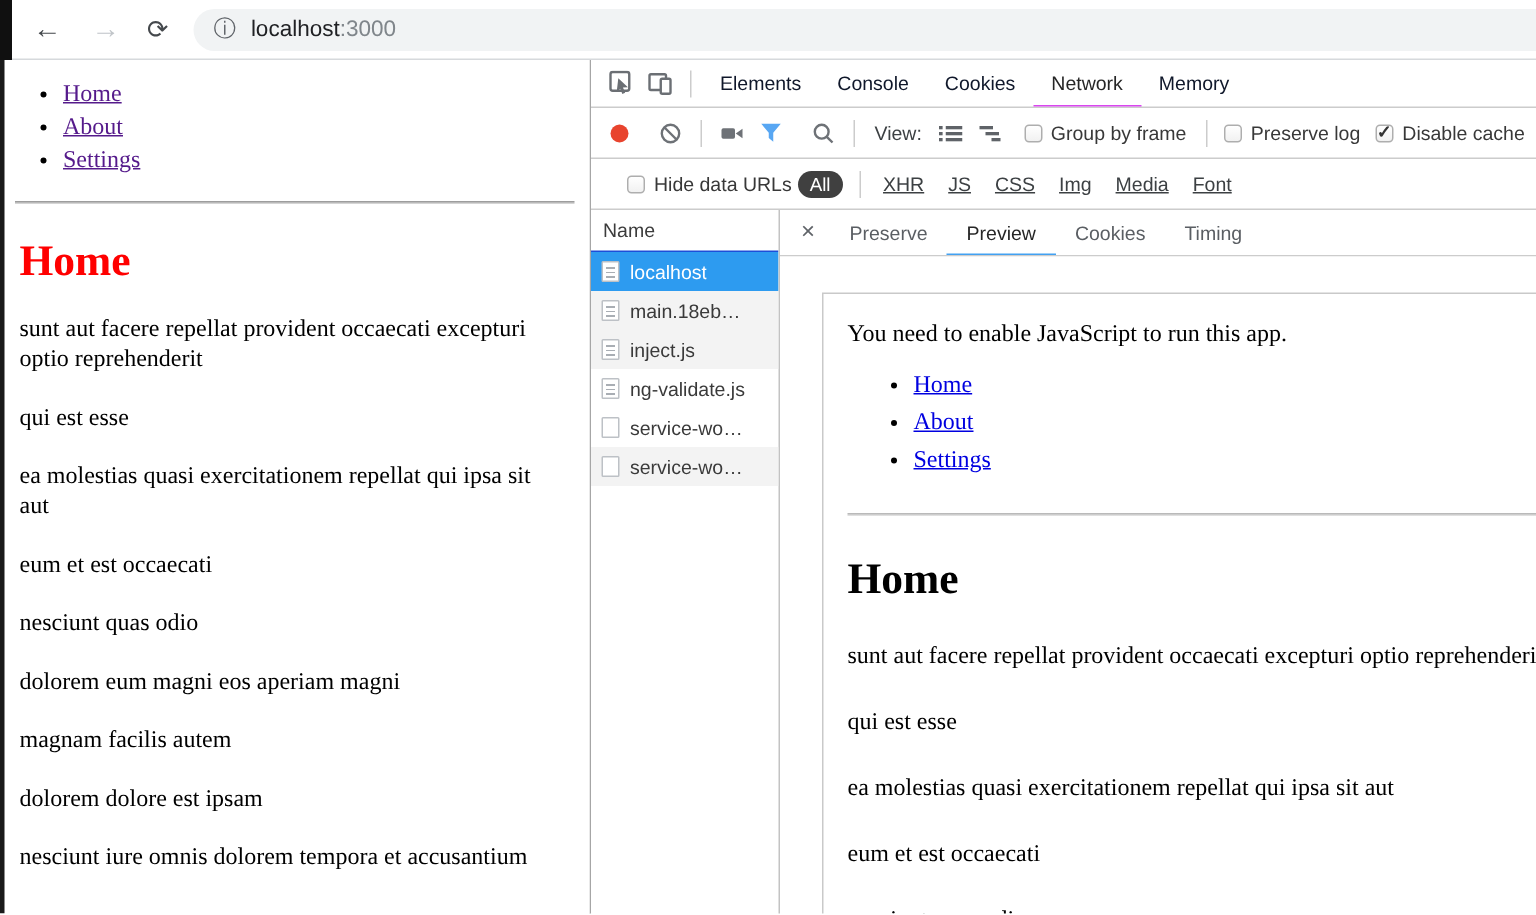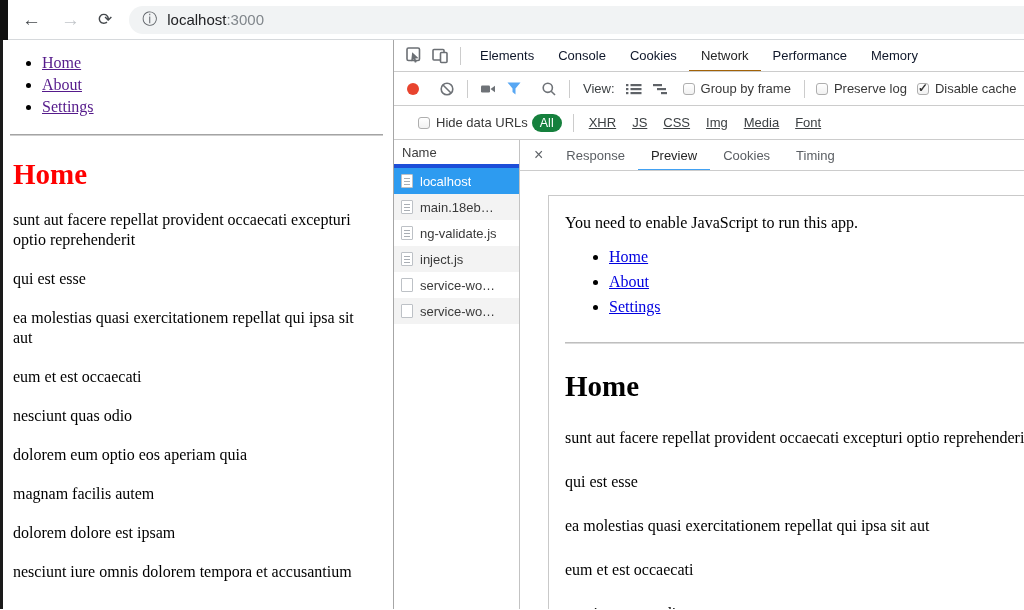--- a/index.html
+++ b/index.html
@@ -36,48 +36,48 @@
   .page-h1 { color:#f00; font-size:29px; font-weight:bold; margin:22px 0 0 13px; }
   .page p { font-size:16px; line-height:20px; margin:19px 0 0 13px; width:354px; }
 
   
   .devtools { flex:1; display:flex; flex-direction:column; border-left:1px solid #a6a6a6;
               font-size:13px; color:#383838; background:#fff; }
   .bar { display:flex; align-items:center; border-bottom:1px solid #ccc;
          white-space:nowrap; overflow:hidden; flex:none; }
   .dt-tabs { height:32px; padding-left:7px; }
   .dt-tab { height:32px; padding:0 12px; display:flex; align-items:center; color:#0f172a; }
-  .dt-tab.active { color:#262626; border-bottom:2px solid #a16207; padding-top:2px; }
+  .dt-tab.active { color:#262626; border-bottom:2px solid #d946ef; padding-top:2px; }
   .vdiv { width:1px; height:18px; background:#ccc; margin:0 7px; flex:none; }
   .icon-btn { width:26px; height:26px; display:flex; align-items:center; justify-content:center; flex:none; }
 
   .dt-toolbar { height:34px; padding-left:13px; }
   .rec-dot { width:12px; height:12px; border-radius:50%; background:#e8442e; margin-right:15px; flex:none; }
   .tool-label { margin:0 6px 0 6px; color:#3c4043; }
   .gap-r { margin-right:9px; }
 
   .checkbox { width:12px; height:12px; border:1px solid #aeaeae; border-radius:3px;
               background:linear-gradient(#fff,#f1f1f1); margin:0 6px 0 10px;
               position:relative; flex:none; }
   .checkbox.checked::after { content:"✓"; position:absolute; left:0px; top:-3px;
               font-size:12px; font-weight:bold; color:#333; }
 
   .dt-filter { height:34px; padding-left:8px; }
   .filter-input { width:222px; height:21px; border:1px solid #ccc; border-radius:2px;
                   padding:0 6px; font-size:13px; font-family:"Liberation Sans",sans-serif;
                   color:#333; outline:none; flex:none; }
   .filter-input::placeholder { color:#9aa0a6; }
-  .type-pill { background:#15803d; color:#fff; border-radius:9px; padding:2px 8px;
+  .type-pill { background:#404040; color:#fff; border-radius:9px; padding:2px 8px;
                margin:0 4px; font-size:12.5px; }
   .type-f { margin:0 8px; color:#3c4043;text-decoration:underline; }
 
   .dt-main { flex:1; display:flex; min-height:0; }
   .requests { width:126px; min-width:126px; border-right:1px solid #c3c3c3;
               display:flex; flex-direction:column; overflow:hidden; }
-  .req-head { height:28px; min-height:28px; border-bottom:4px solid #1d4ed8;
+  .req-head { height:28px; min-height:28px; border-bottom:1px solid #1d4ed8;
               display:flex; align-items:center; padding-left:8px; color:#3c3c3c; }
   .req-row { height:26px; min-height:26px; display:flex; align-items:center;
              padding-left:7px; gap:7px; color:#3a3a3a; }
   .req-row.alt { background:#f3f3f3; }
   .req-row.selected { background:#2d9bf0; color:#fff; }
   .req-name { overflow:hidden; text-overflow:clip; }
   .req-icon { width:12px; height:14px; background:#fff; border:1px solid #bdc1c6;
               border-radius:1px; position:relative; flex:none; }
   .req-icon.doc::after { content:""; position:absolute; left:2px; right:2px; top:3px; height:8px;
               background:repeating-linear-gradient(to bottom,#a9aeb4 0 1.2px,transparent 1.2px 3.1px); }
@@ -125,21 +125,21 @@
         <li><a>About</a></li>
         <li><a>Settings</a></li>
       </ul>
       <hr class="page-hr">
       <h1 class="page-h1">Home</h1>
       <p>sunt aut facere repellat provident occaecati excepturi optio reprehenderit</p>
       <p>qui est esse</p>
       <p>ea molestias quasi exercitationem repellat qui ipsa sit aut</p>
       <p>eum et est occaecati</p>
       <p>nesciunt quas odio</p>
-      <p>dolorem eum optio eos aperiam quia</p>
+      <p>dolorem eum magni eos aperiam magni</p>
       <p>magnam facilis autem</p>
       <p>dolorem dolore est ipsam</p>
       <p>nesciunt iure omnis dolorem tempora et accusantium</p>
     </div>
 
     <div class="devtools">
 
       <div class="bar dt-tabs">
         <span class="icon-btn">
           <svg width="17" height="17" viewBox="0 0 17 17">
@@ -151,21 +151,20 @@
           <svg width="17" height="17" viewBox="0 0 17 17">
               <rect x="1" y="2.5" width="11" height="10.5" rx="1" fill="none" stroke="#6b6f74" stroke-width="1.6"></rect>
               <rect x="8.5" y="5.5" width="6.5" height="10" rx="1" fill="#fff" stroke="#6b6f74" stroke-width="1.6"></rect>
             </svg>
         </span>
         <span class="vdiv"></span>
         <span class="dt-tab">Elements</span>
         <span class="dt-tab">Console</span>
         <span class="dt-tab">Cookies</span>
         <span class="dt-tab active">Network</span>
-        <span class="dt-tab">Performance</span>
         <span class="dt-tab">Memory</span>
       </div>
 
       <div class="bar dt-toolbar">
         <span class="rec-dot"></span>
         <span class="icon-btn">
           <svg width="16" height="16" viewBox="0 0 16 16">
               <circle cx="8" cy="8" r="5.8" fill="none" stroke="#6e7277" stroke-width="1.6"></circle>
               <line x1="4" y1="4" x2="12" y2="12" stroke="#6e7277" stroke-width="1.6"></line>
             </svg>
@@ -234,42 +233,42 @@
         <div class="requests">
           <div class="req-head">Name</div>
           <div class="req-row selected">
             <span class="req-icon doc"></span>
             <span class="req-name">localhost</span>
           </div>
           <div class="req-row alt">
             <span class="req-icon doc"></span>
             <span class="req-name">main.18eb…</span>
           </div>
+          <div class="req-row alt">
+            <span class="req-icon doc"></span>
+            <span class="req-name">inject.js</span>
+          </div>
           <div class="req-row">
             <span class="req-icon doc"></span>
             <span class="req-name">ng-validate.js</span>
-          </div>
-          <div class="req-row alt">
-            <span class="req-icon doc"></span>
-            <span class="req-name">inject.js</span>
           </div>
           <div class="req-row">
             <span class="req-icon"></span>
             <span class="req-name">service-wo…</span>
           </div>
           <div class="req-row alt">
             <span class="req-icon"></span>
             <span class="req-name">service-wo…</span>
           </div>
         </div>
 
         <div class="detail">
           <div class="bar detail-tabs">
             <span class="close-x">×</span>
-            <span class="detail-tab">Response</span>
+            <span class="detail-tab">Preserve</span>
             <span class="detail-tab active">Preview</span>
             <span class="detail-tab">Cookies</span>
             <span class="detail-tab">Timing</span>
           </div>
           <div class="preview">
             <div class="card">
               <p class="msg">You need to enable JavaScript to run this app.</p>
               <ul>
                 <li><a>Home</a></li>
                 <li><a>About</a></li>

